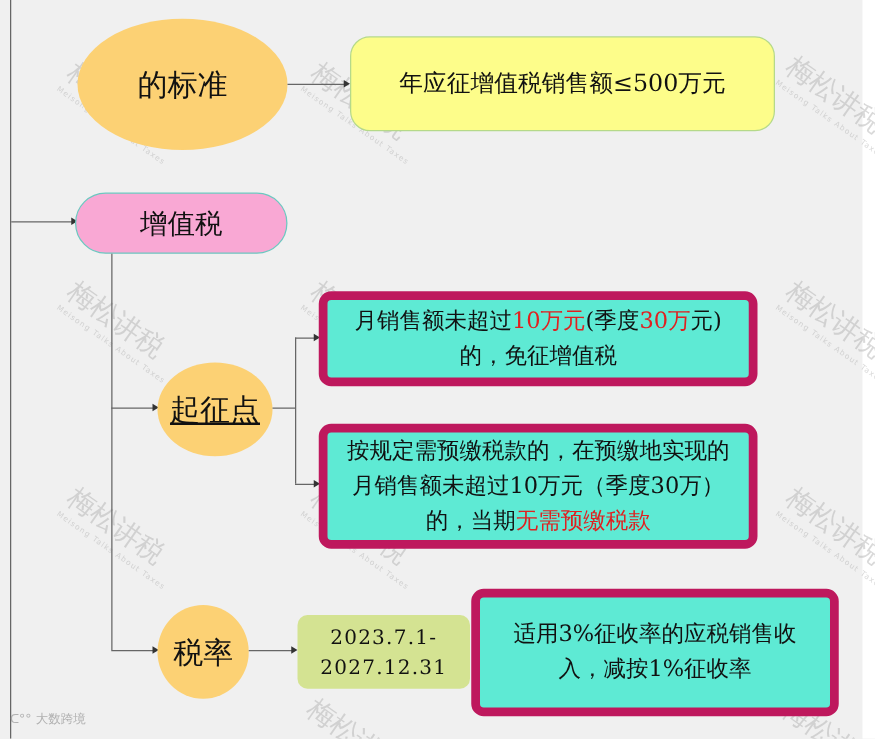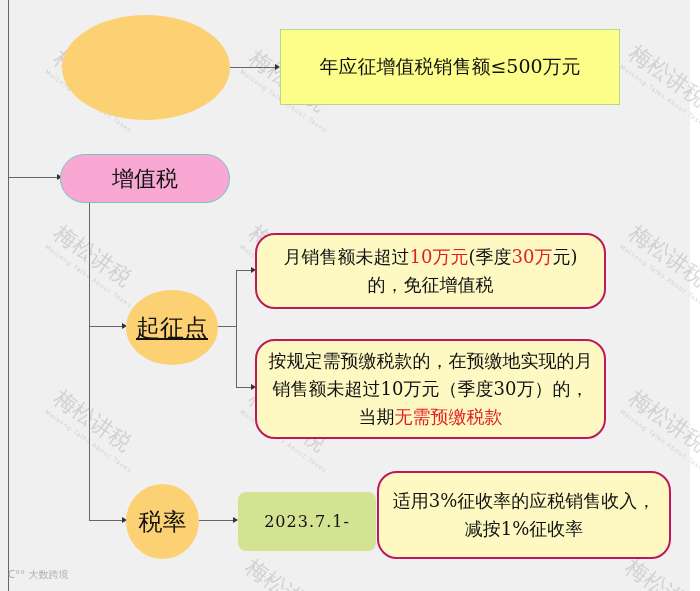--- a/index.html
+++ b/index.html
@@ -6,25 +6,25 @@
   body {
     width: 700px; height: 591px; position: relative; overflow: hidden;
     background: #f0f0f0;
     font-family: "DejaVu Serif", "Liberation Serif", serif;
     color: #111;
   }
   .right-strip { position: absolute; left: 690px; top: 0; width: 10px; height: 591px; background: #ffffff; }
   .vline { position: absolute; background: #666; width: 1px; }
   .hline { position: absolute; background: #666; height: 1px; }
   .arrow { position: absolute; width: 0; height: 0; border-top: 3px solid transparent; border-bottom: 3px solid transparent; border-left: 5px solid #333; }
-  .node { position: absolute; display: flex; align-items: center; justify-content: center; text-align: center; box-sizing: border-box; }
+  .node { position: absolute; display: flex; align-items: center; justify-content: center; text-align: center; box-sizing: border-box; border-radius: 16px; }
   .ellipse { background: #fcd174; border-radius: 50%; font-family: "DejaVu Sans", sans-serif; font-size: 24px; line-height: 32px; }
   .yellow-box { background: #fdfd8a; border: 1px solid #b5d98a; font-size: 19px; }
   .pill { background: #f9a8d4; border: 1px solid #6cc8c0; border-radius: 30px; font-family: "DejaVu Sans", sans-serif; font-size: 22px; }
-  .blue-box { background: #fef9c3; border: 2px solid #be185d; border-radius: 20px; font-size: 18px; line-height: 28px; padding: 0 12px; }
+  .blue-box { background: #5eead4; border: 7px solid #be185d; border-radius: 10px; font-size: 18px; line-height: 28px; padding: 0 12px; }
   .green-box { background: #d4e392; border-radius: 8px; font-size: 16px; line-height: 24px; letter-spacing: 1px; }
   .red { color: #e02020; }
   .wm { position: absolute; color: rgba(170,170,170,0.45); font-family: "DejaVu Sans", sans-serif; font-size: 22px; transform: rotate(35deg); white-space: nowrap; pointer-events: none; }
   .wm small { display: block; font-size: 6px; letter-spacing: 1px; text-align: center; }
   .logo { position: absolute; left: 8px; top: 568px; color: rgba(160,160,160,0.8); font-family: "DejaVu Sans", sans-serif; font-size: 10px; }
 </style>
 </head>
 <body>
 
 <div class="right-strip"></div>
@@ -38,20 +38,21 @@
 <div class="wm" style="left:240px; top:245px;"><span>梅松讲税</span><small>Meisong Talks About Taxes</small></div>
 <div class="wm" style="left:620px; top:245px;"><span>梅松讲税</span><small>Meisong Talks About Taxes</small></div>
 <div class="wm" style="left:45px; top:410px;"><span>梅松讲税</span><small>Meisong Talks About Taxes</small></div>
 <div class="wm" style="left:240px; top:410px;"><span>梅松讲税</span><small>Meisong Talks About Taxes</small></div>
 <div class="wm" style="left:620px; top:410px;"><span>梅松讲税</span><small>Meisong Talks About Taxes</small></div>
 <div class="wm" style="left:240px; top:575px;"><span>梅松讲税</span></div>
 <div class="wm" style="left:620px; top:575px;"><span>梅松讲税</span></div>
 
 <div class="node ellipse" style="left:62px; top:15px; width:168px; height:105px;">
   <div>
+    <div>的标准</div>
   </div>
 </div>
 <div class="hline" style="left:230px; top:67px; width:46px;"></div>
 <div class="arrow" style="left:275px; top:64px;"></div>
 <div class="node yellow-box" style="left:280px; top:29px; width:340px; height:76px;">
   <span>年应征增值税销售额≤500万元</span>
 </div>
 
 <div class="hline" style="left:9px; top:177px; width:50px;"></div>
 <div class="arrow" style="left:57px; top:174px;"></div>
@@ -88,19 +89,20 @@
 <div class="hline" style="left:89px; top:520px; width:36px;"></div>
 <div class="arrow" style="left:122px; top:517px;"></div>
 <div class="node ellipse" style="left:126px; top:484px; width:73px; height:75px;">
   <span>税率</span>
 </div>
 <div class="hline" style="left:199px; top:520px; width:36px;"></div>
 <div class="arrow" style="left:233px; top:517px;"></div>
 <div class="node green-box" style="left:238px; top:492px; width:138px; height:59px;">
   <div>
     <div>2023.7.1-</div>
+    <div>2027.12.31</div>
   </div>
 </div>
-<div class="node blue-box" style="left:377px; top:471px; width:294px; height:88px;justify-content:flex-end;">
+<div class="node blue-box" style="left:377px; top:471px; width:294px; height:102px;justify-content:flex-end;">
   <span>适用3%征收率的应税销售收入，减按1%征收率</span>
 </div>
 
 <div class="logo"><span>ᑕ°°</span> <span>大数跨境</span></div>
 
 </body></html>

